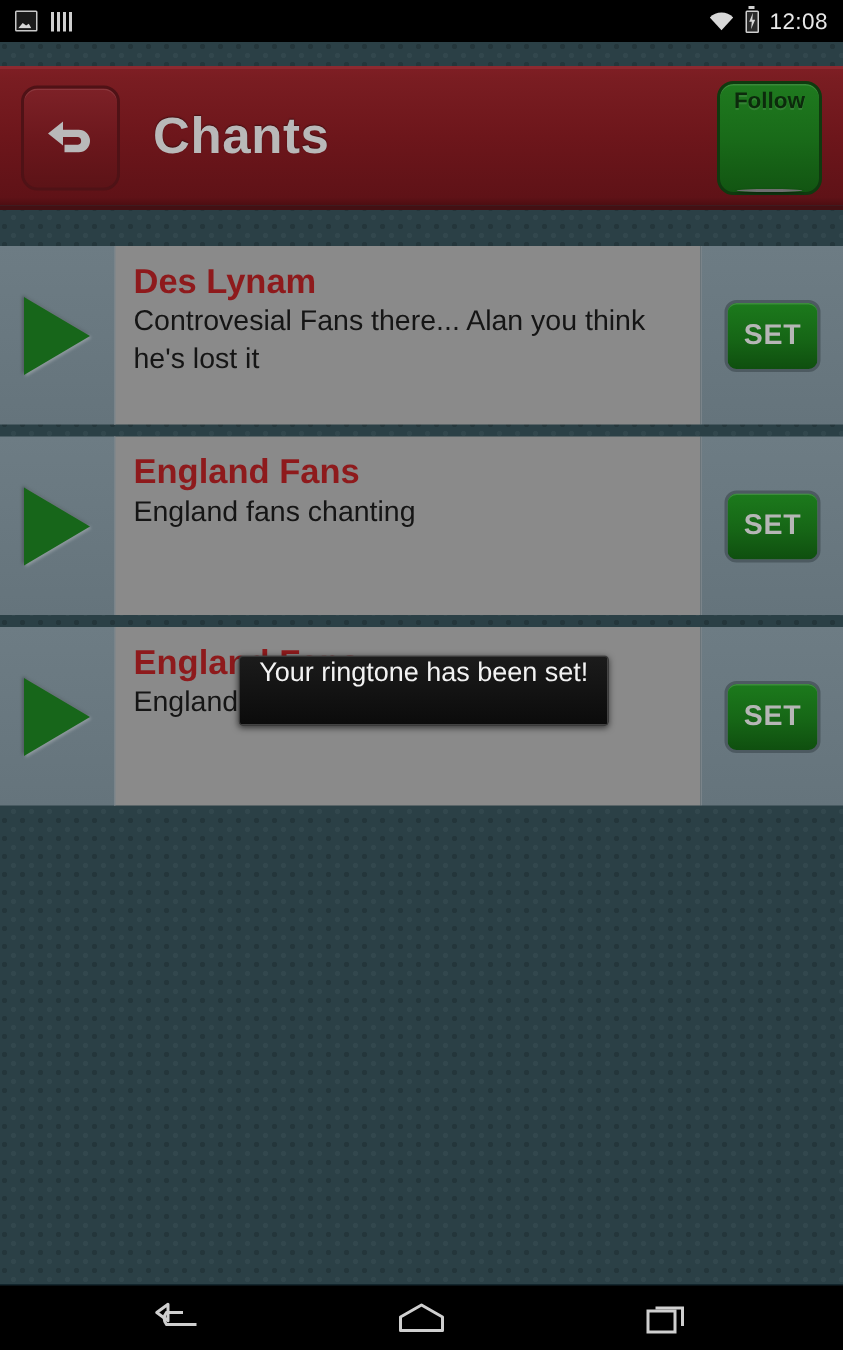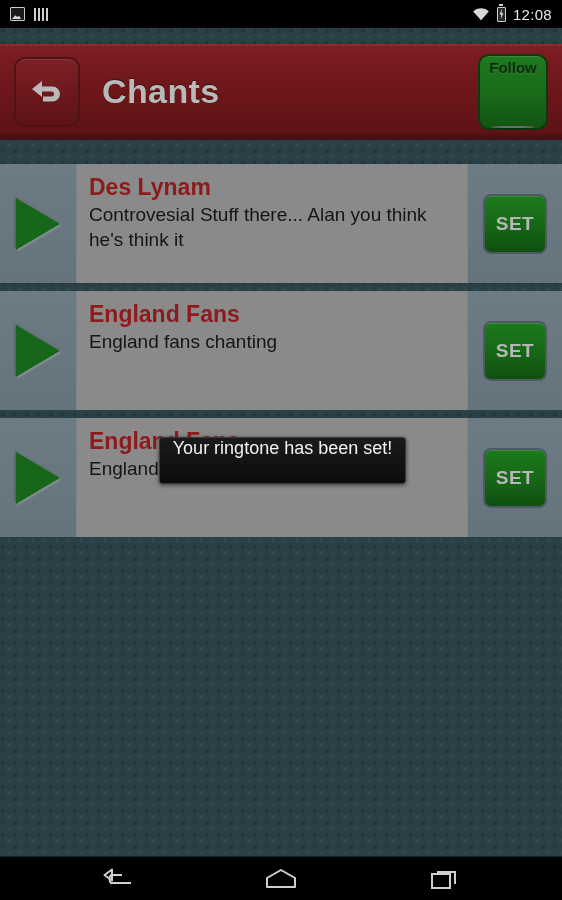--- a/index.html
+++ b/index.html
@@ -164,21 +164,21 @@
     font-weight:500;
   }
   .play-tri {
     width:0; height:0;
     border-top:26px solid transparent;
     border-bottom:26px solid transparent;
     border-left:44px solid #17661a;
     filter:drop-shadow(1px 1px 1px rgba(255,255,255,0.30)) drop-shadow(-1px -1px 1px rgba(0,0,0,0.30));
   }
   .set-btn {
-    width:64px; height:60px;
+    width:64px; height:48px;
     border-radius:8px;
     border:2px solid #4d5a61;
     background:linear-gradient(180deg,#1c7a1c 0%, #166616 55%, #0f4f0f 100%);
     color:#b6b6b6; font-size:19px; font-weight:bold;
     display:flex; align-items:center; justify-content:center;
     letter-spacing:0.5px;
     cursor:pointer;
     box-shadow:inset 0 1px 0 rgba(255,255,255,0.15);
   }
 
@@ -255,21 +255,21 @@
     </div>
 
     <div id="list">
 
       <div class="row">
         <div class="play-col">
           <span class="play-tri"></span>
         </div>
         <div class="text-col">
           <div class="item-title">Des Lynam</div>
-          <div class="item-desc">Controvesial Stuff there... Alan you think he's think it</div>
+          <div class="item-desc">Controvesial Fans there... Alan you think he's lost it</div>
         </div>
         <div class="set-col">
           <div class="set-btn">SET</div>
         </div>
       </div>
 
       <div class="row">
         <div class="play-col">
           <span class="play-tri"></span>
         </div>

